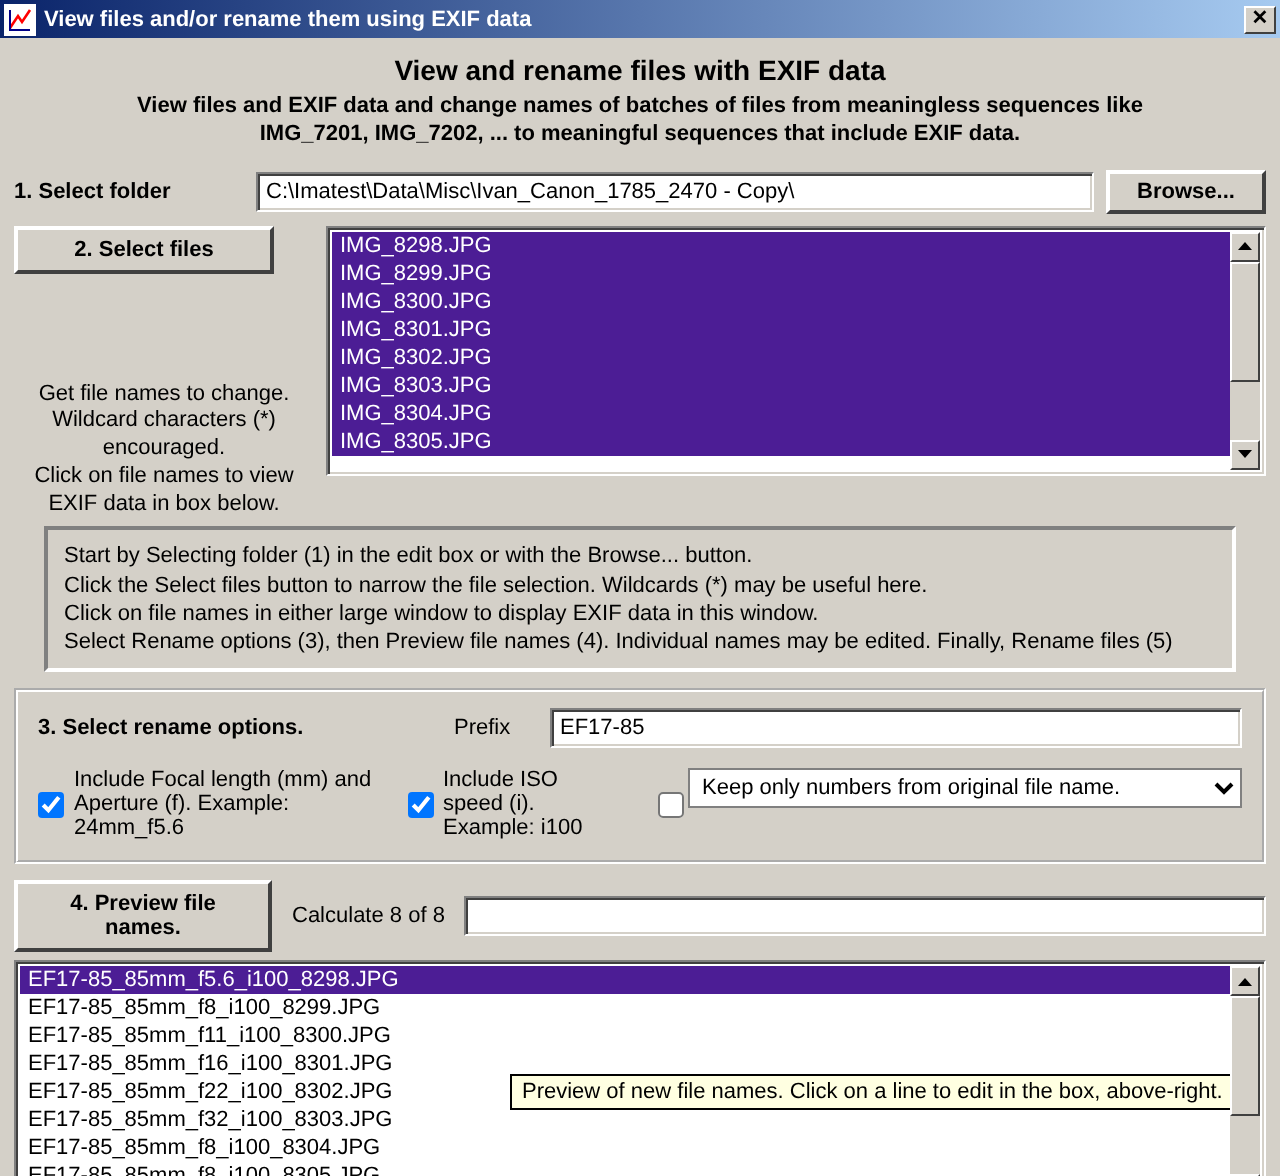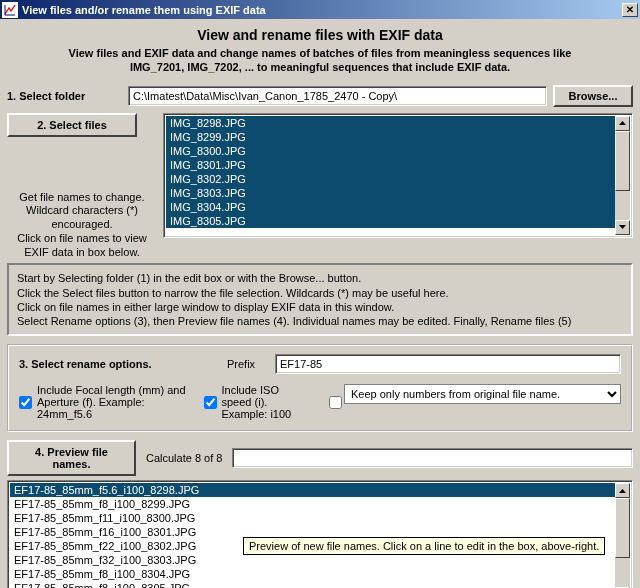--- a/index.html
+++ b/index.html
@@ -17,39 +17,39 @@
   .folder-input { flex:1; height:20px; padding:2px 4px; font-family:inherit; font-size:11px; }
   .btn { background:#d4d0c8; border:2px solid; border-color:#fff #404040 #404040 #fff; padding:3px 10px; font-family:inherit; font-size:11px; cursor:pointer; }
   .btn.bold { font-weight:bold; }
   .row2 { display:flex; gap:6px; margin-bottom:4px; }
   .left-col { width: 150px; }
   .select-files-btn { width: 130px; margin-bottom:10px; padding:4px 8px;}
   .hint { font-size:11px; text-align:center; line-height:1.25;margin-top:44px; }
   .filelist { flex:1; height:125px; overflow:hidden; position:relative; background:#fff; }
   .filelist-inner { position:absolute; inset:2px 17px 2px 2px; }
   .file-item { padding:0 4px; font-size:11px; line-height:14px; }
-  .file-item.sel { background:#0c4a6e; color:#fff; }
+  .file-item.sel { background:#4c1d95; color:#fff; }
   .scroll-track { position:absolute; right:2px; top:2px; bottom:2px; width:15px; background:#d4d0c8; }
   .scroll-btn { height:15px; background:#d4d0c8; border:1px solid; border-color:#fff #404040 #404040 #fff; display:flex; align-items:center; justify-content:center; font-size:8px; }
   .scroll-thumb { position:absolute; left:0; right:0; top:15px; height:60px; background:#d4d0c8; border:1px solid; border-color:#fff #404040 #404040 #fff;}
-  .instr-box { border:2px solid; border-color:#808080 #fff #fff #808080; padding:6px 8px; margin:2px 0 8px; font-size:11px; line-height:1.3; }
+  .instr-box { border:2px solid; border-color:#808080 #fff #fff #808080; padding:6px 8px; margin:2px 15px 8px; font-size:11px; line-height:1.3; }
   .group { border:2px groove #fff; padding:8px 10px 10px; margin-bottom:8px; position:relative; }
   .group-row1 { display:flex; align-items:center; gap:8px; margin-bottom:10px;}
   .prefix-input { flex:1; height:20px; padding:2px 4px; font-family:inherit; font-size:11px; }
   .chk-row { display:flex; gap:18px; }
   .chk-col { flex:1; display:flex; flex-direction:row; gap:2px; }
   .chk { display:flex; align-items:center; gap:5px; }
   .chk input { width:13px; height:13px; }
   .dropdown { height:20px; font-family:inherit; font-size:11px; width:100%; border:1px solid #808080; background:#fff; padding:1px 2px;}
   .row4 { display:flex; align-items:center; gap:10px; margin-bottom:4px; }
   .preview-btn { width:129px; padding:4px 6px;}
   .edit-input { flex:1; height:20px; font-family:inherit; font-size:11px; padding:2px 4px;}
   .previewlist { height:125px; position:relative; background:#fff; margin-bottom:8px;}
   .preview-inner { position:absolute; inset:2px 17px 2px 2px; }
-  .preview-note { position:absolute; left:235px; top:56px; border:1px solid #000; background:#ffffe1; padding:2px 5px; font-size:11px; }
+  .preview-note { position:absolute; left:247px; top:56px; border:1px solid #000; background:#ffffe1; padding:2px 5px; font-size:11px; }
   .bottom-row { display:flex; align-items:center; gap:8px; }
   .rename-btn { width:155px; padding:5px 6px; }
   .bottom-spacer { flex:1; }
   .sep { width:3px; height:24px; border-left:1px solid #808080; border-right:1px solid #fff; margin:0 4px; }
   svg.tri { width:7px; height:4px; }
 </style>
 </head>
 <body>
 
 <div class="titlebar">

